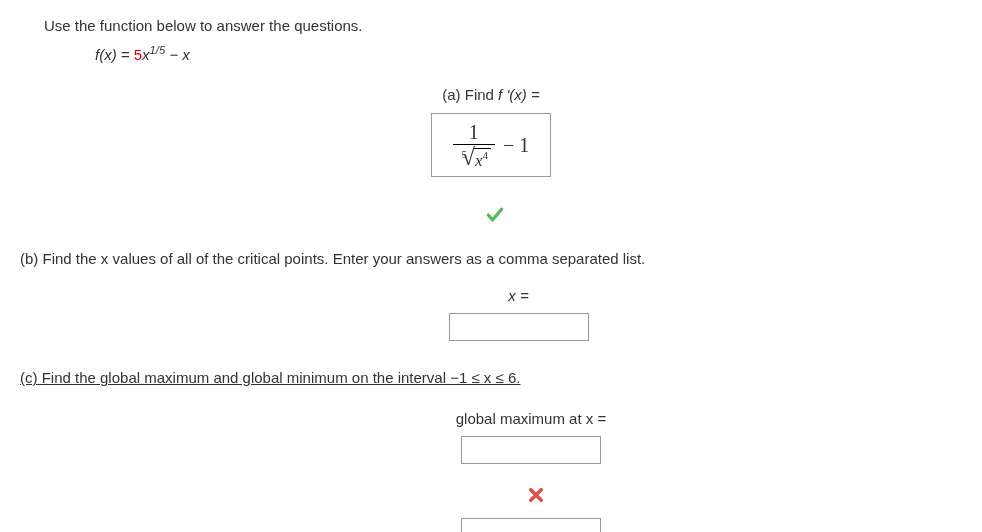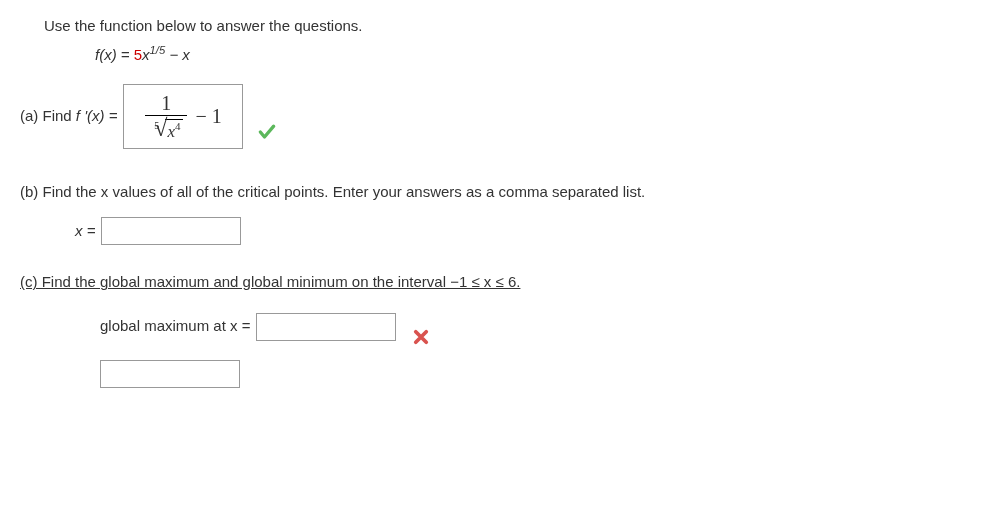--- a/index.html
+++ b/index.html
@@ -30,20 +30,21 @@
     text-align: center;
   }
   .part {
     margin-bottom: 8px;
   }
   .row {
     display: flex;
     align-items: center;
     flex-wrap: wrap;
     gap: 6px;
+    flex-direction: column;
   }
   .answer-box {
     border: 1px solid #999;
     display: inline-flex;
     align-items: center;
     justify-content: center;
     padding: 8px 14px;
     min-height: 32px;
     min-width: 120px;
     box-sizing: border-box;

